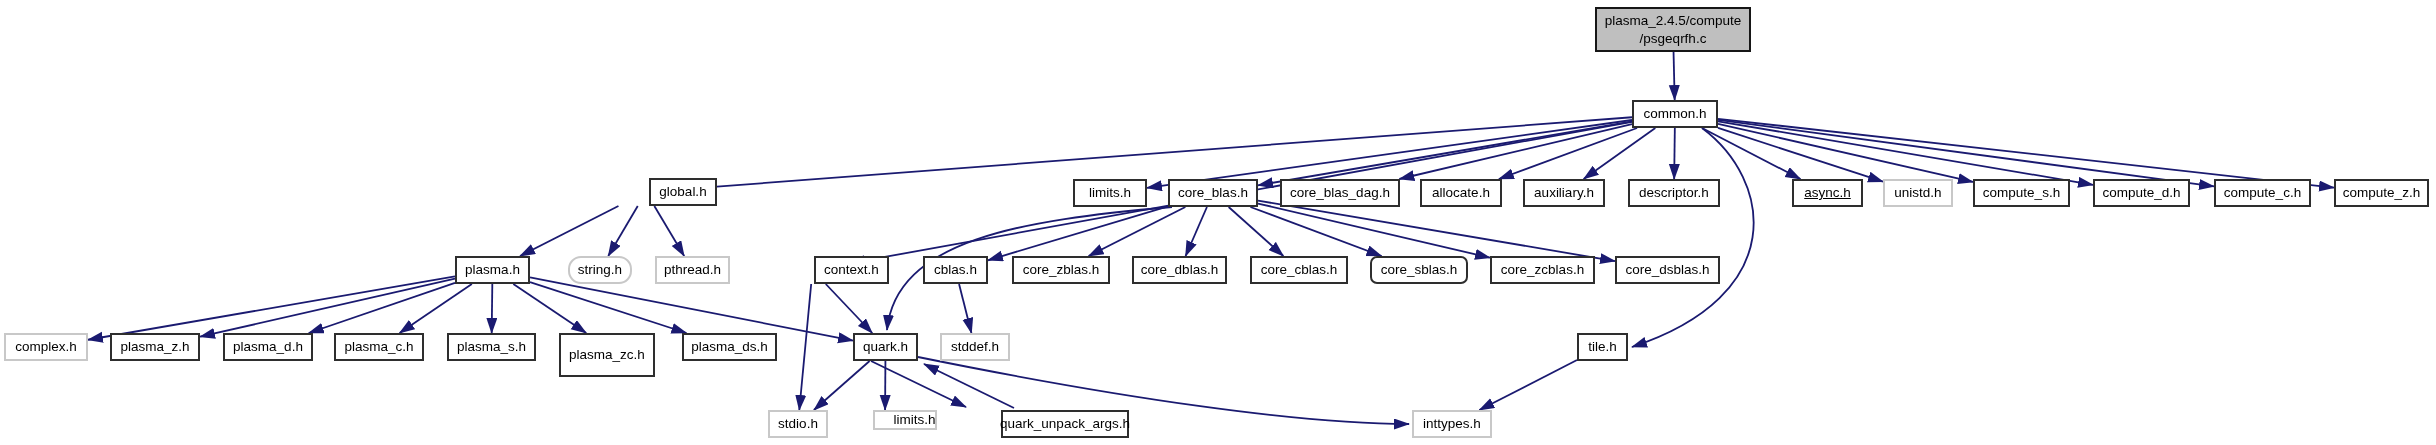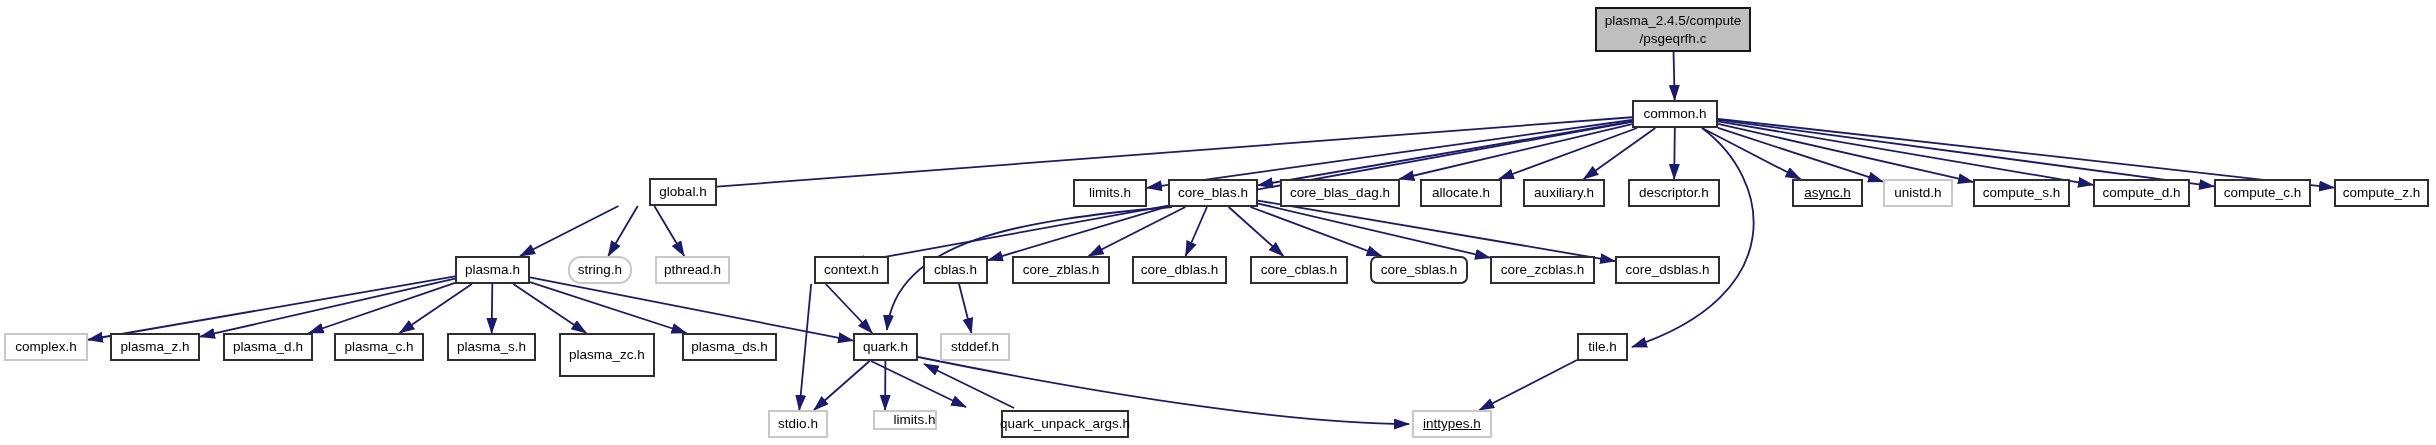--- a/index.html
+++ b/index.html
@@ -180,16 +180,16 @@
     </div>
     <div class="node external" style="left: 768px; top: 410px; width: 60px; height: 28px;">
       <span>stdio.h</span>
     </div>
     <div class="node external" style="left: 873px; top: 410px; width: 64px; height: 20px; padding-left: 19px;">
       <span>limits.h</span>
     </div>
     <div class="node internal" style="left: 986px; top: 410px; width: 128px; height: 28px; margin-left: 15px;">
       <span>quark_unpack_args.h</span>
     </div>
-    <div class="node external" style="left: 1412px; top: 410px; width: 80px; height: 28px; text-decoration: underline;">
+    <div class="node external" style="left: 1412px; top: 410px; width: 80px; height: 28px;">
       <span>inttypes.h</span>
     </div>
   </div>
 
 </body></html>

